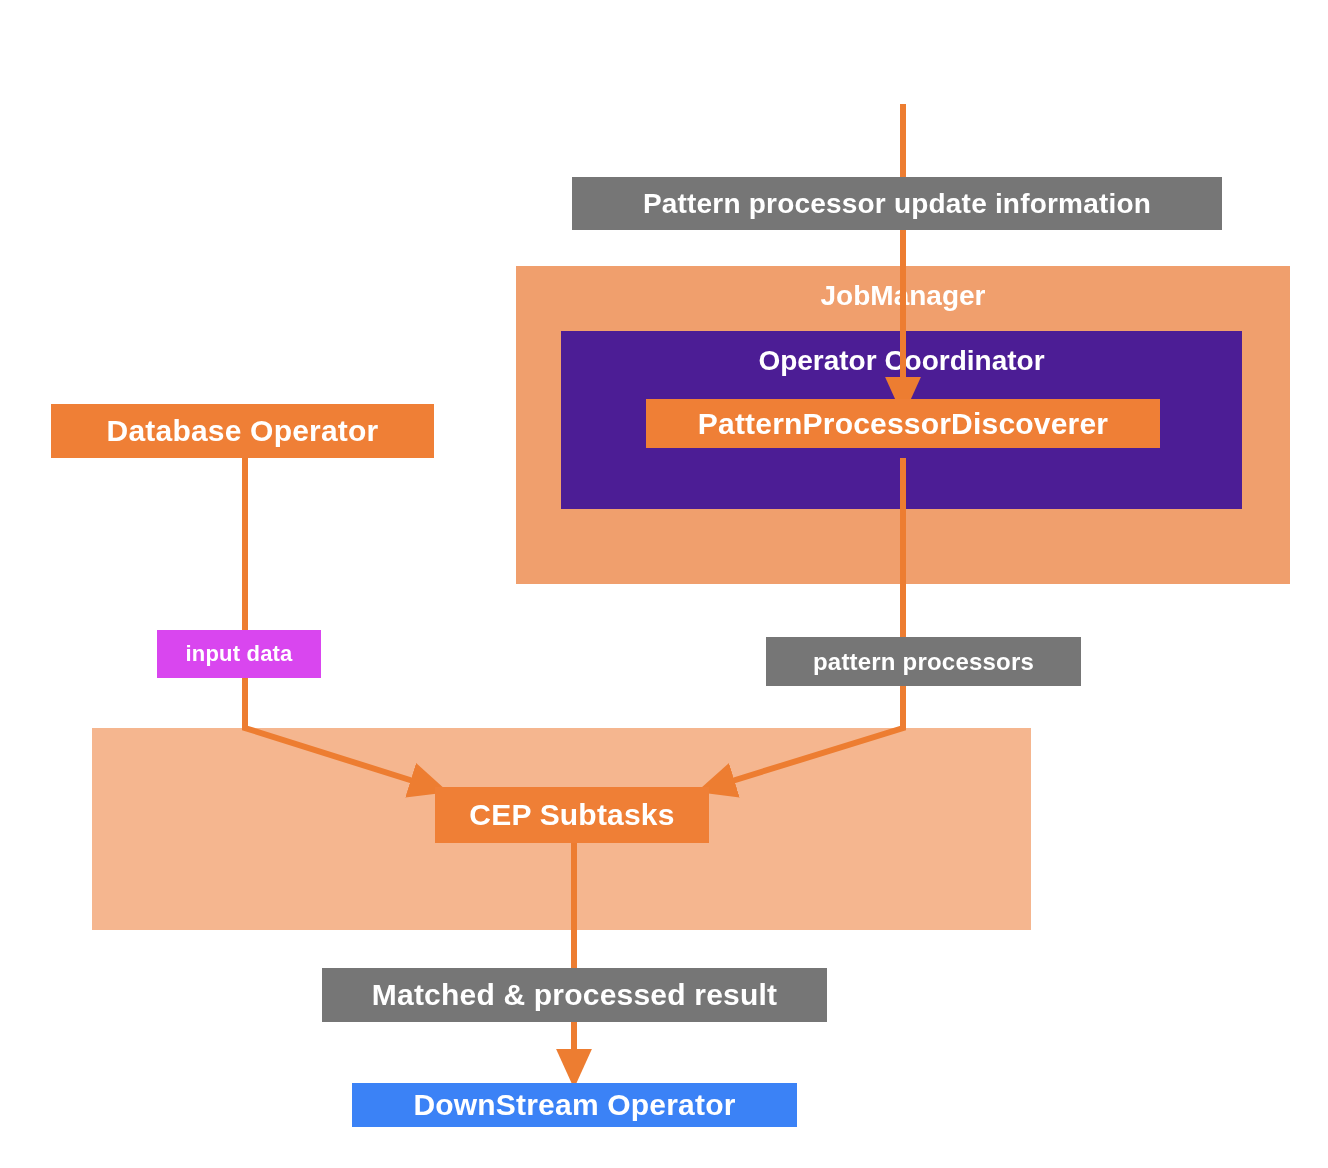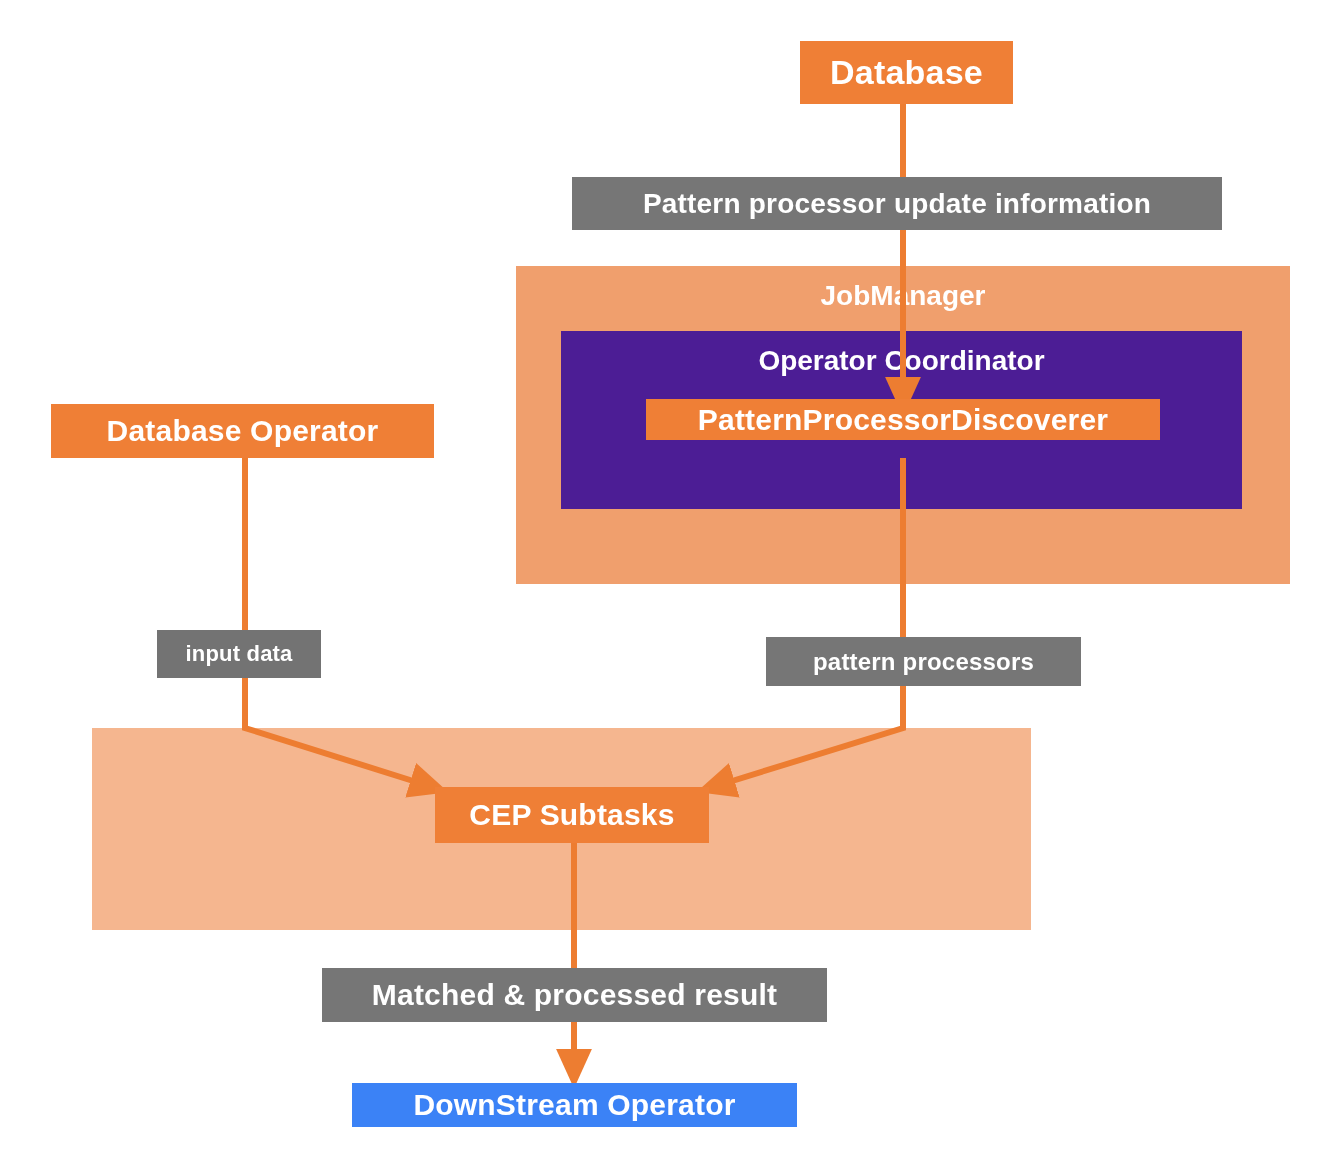--- a/index.html
+++ b/index.html
@@ -76,31 +76,30 @@
 
     <line x1="903" y1="104" x2="903" y2="396" stroke="#ed7d31" stroke-width="6" marker-end="url(#arrowhead)"></line>
 
     <path d="M903,458 L903,728 L716,786" fill="none" stroke="#ed7d31" stroke-width="6" marker-end="url(#arrowhead)"></path>
 
     <path d="M245,458 L245,728 L429,786" fill="none" stroke="#ed7d31" stroke-width="6" marker-end="url(#arrowhead)"></path>
 
     <line x1="574" y1="843" x2="574" y2="1068" stroke="#ed7d31" stroke-width="6" marker-end="url(#arrowhead)"></line>
   </svg>
 
-  <div class="node" id="n-database" style="left: 800px; top: 41px; width: 213px; height: 63px; background: rgb(239, 127, 54); font-size: 34px;">Database</div>
 
   <div class="node" id="n-upstream" style="left: 51px; top: 404px; width: 383px; height: 54px; background: rgb(239, 127, 54); font-size: 30px;">Database Operator</div>
 
-  <div class="node" id="n-discoverer" style="left: 646px; top: 399px; width: 514px; height: 41px; background: rgb(239, 127, 54); font-size: 30px;">PatternProcessorDiscoverer</div>
+  <div class="node" id="n-discoverer" style="left: 646px; top: 399px; width: 514px; height: 49px; background: rgb(239, 127, 54); font-size: 30px;">PatternProcessorDiscoverer</div>
 
   <div class="node" id="n-cep-subtasks" style="left: 435px; top: 787px; width: 274px; height: 56px; background: rgb(239, 127, 54); font-size: 30px;">CEP Subtasks</div>
 
   <div class="node" id="n-downstream" style="left: 352px; top: 1075px; width: 445px; height: 44px; background: #3b82f6; font-size: 30px; margin-top: 8px;">DownStream Operator</div>
 
   <div class="node" id="l-update-info" style="left: 572px; top: 177px; width: 650px; height: 53px; background: rgb(118, 118, 118); font-size: 28px;">Pattern processor update information</div>
 
-  <div class="node" id="l-input-data" style="left: 157px; top: 630px; width: 164px; height: 48px; background: #737373; font-size: 22px;">input data</div>
+  <div class="node" id="l-input-data" style="left: 157px; top: 630px; width: 164px; height: 48px; background: #d946ef; font-size: 22px;">input data</div>
 
   <div class="node" id="l-pattern-processors" style="left: 748px; top: 637px; width: 315px; height: 49px; background: rgb(118, 118, 118); font-size: 24px; margin-left: 18px;">pattern processors</div>
 
   <div class="node" id="l-matched-result" style="left: 322px; top: 968px; width: 505px; height: 54px; background: rgb(118, 118, 118); font-size: 30px; text-align: center;">Matched &amp; processed result</div>
 
 </div>
 
 </body></html>

